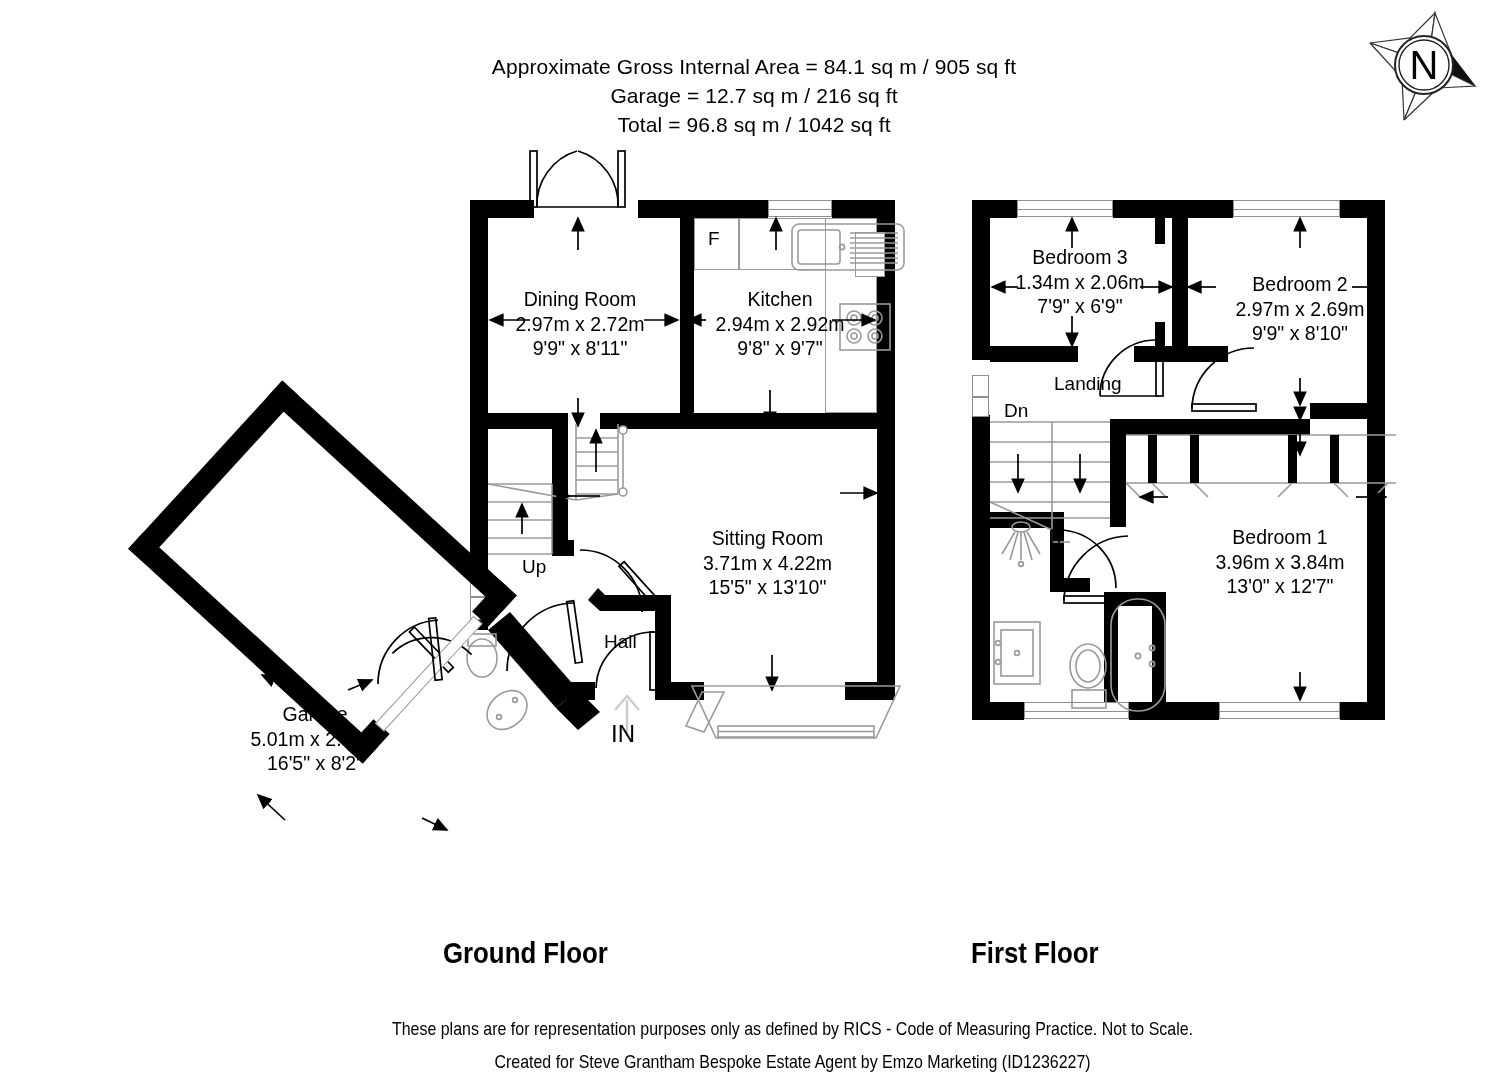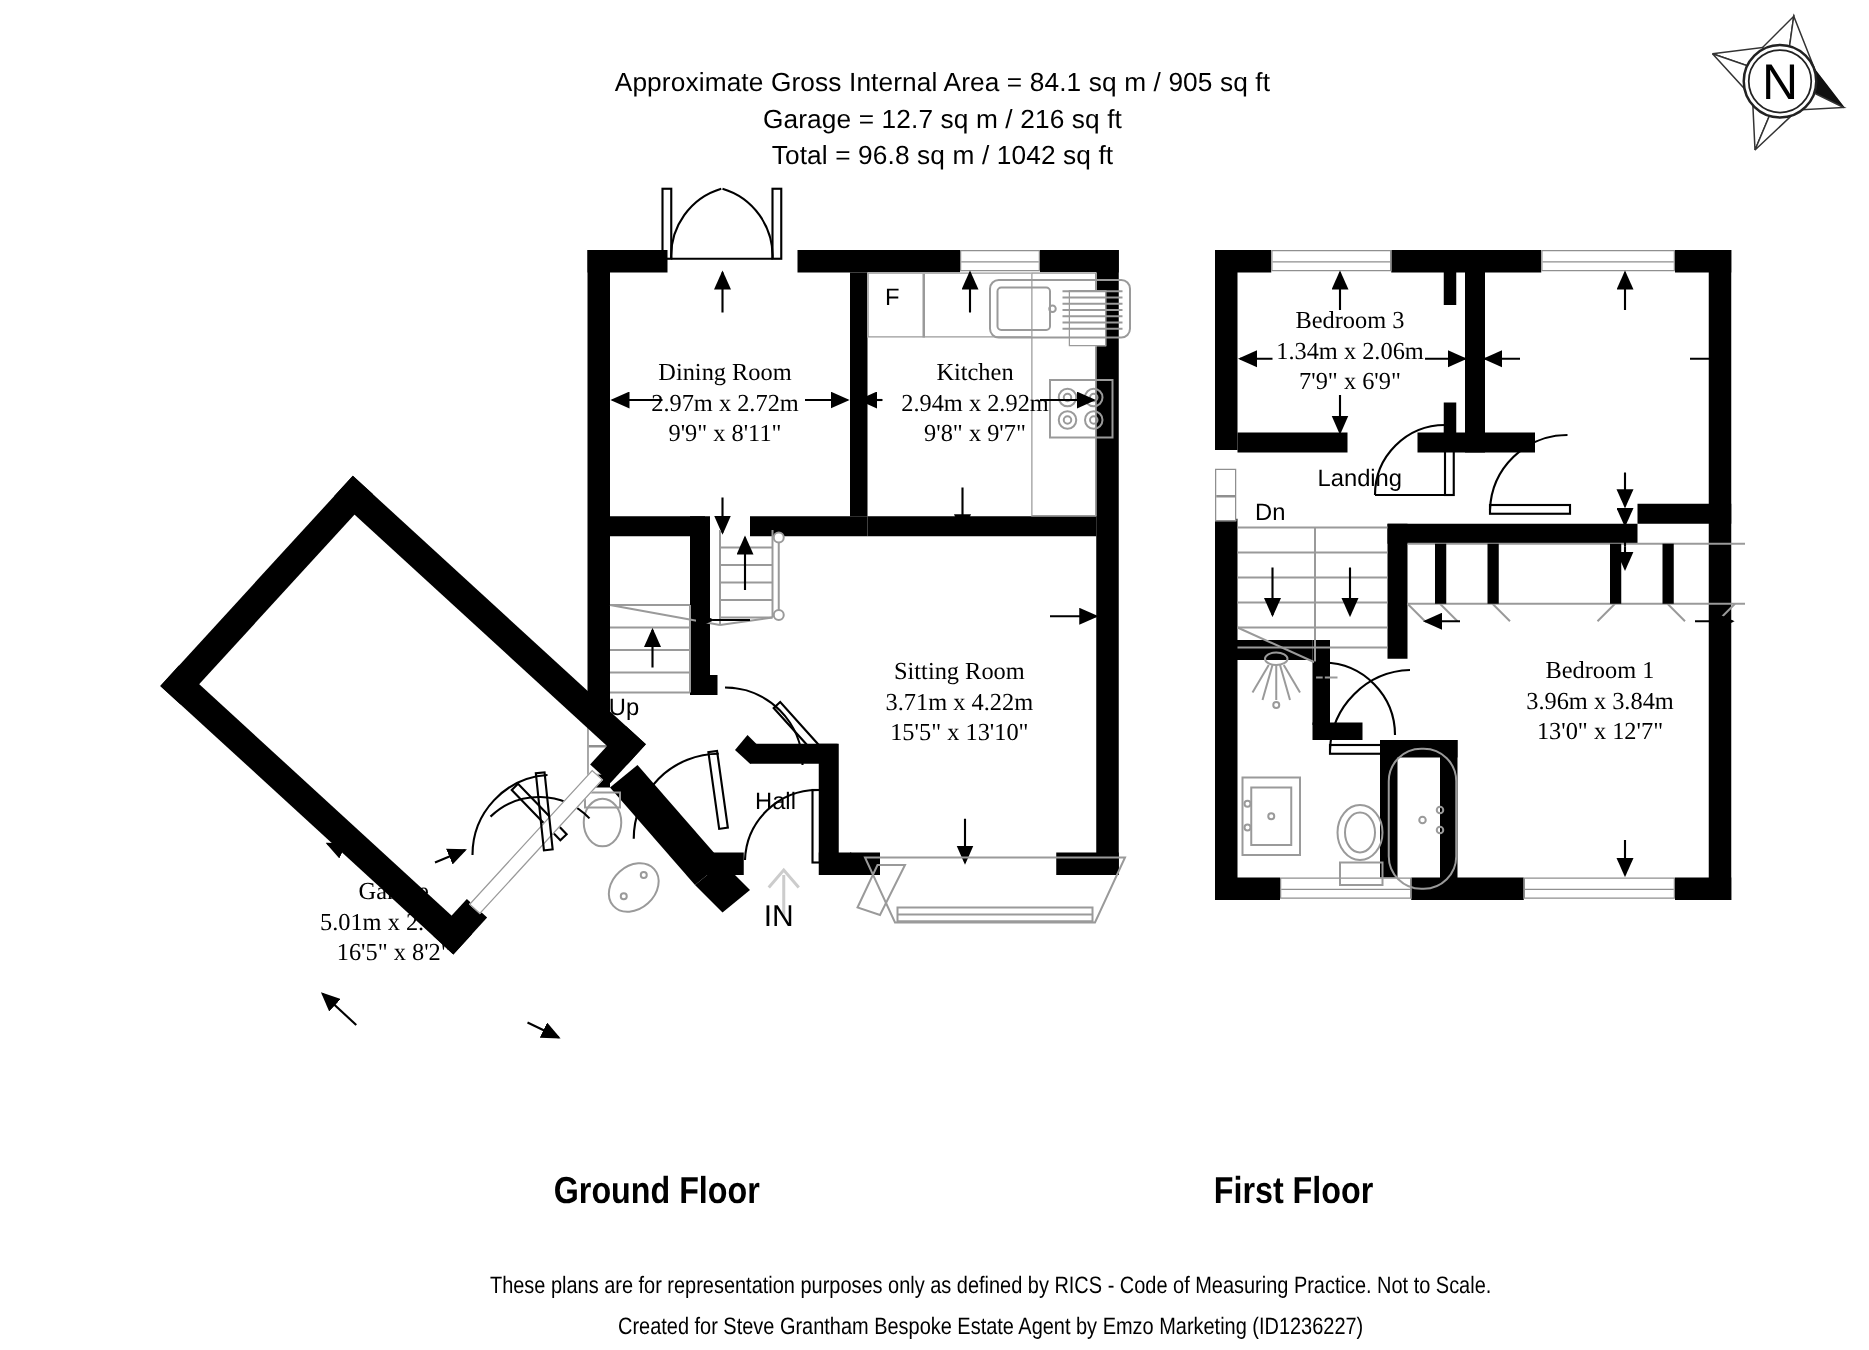--- a/index.html
+++ b/index.html
@@ -33,21 +33,21 @@
   #footer{
     left:0;top:1012px;width:1495px;text-align:center;
     font-size:19px;line-height:33px;padding-left:45px;
   }
   #footer div{white-space:nowrap;transform:scaleX(.84);}
 
   
   .wall{background:#000000;position:absolute;}
   .room-label{
     position:absolute;text-align:center;white-space:nowrap;
-    font-size:19.5px;line-height:24.5px;font-family:Liberation Serif, serif;
+    font-size:19.5px;line-height:24.5px;
   }
   .small-label{position:absolute;font-size:19px;white-space:nowrap;}
   .fix{position:absolute;border:1.6px solid #9a9a9a;background:#ffffff;box-sizing:border-box;}
   .thinline{position:absolute;background:#9a9a9a;}
   .win{position:absolute;border:1.5px solid #8f8f8f;background:#fff;box-sizing:border-box;}
   .win:after{content:"";position:absolute;left:0;right:0;top:50%;height:1.5px;background:#8f8f8f;}
   svg{position:absolute;overflow:visible;}
   .dl{stroke:#000;stroke-width:1.7;fill:none;}
   .gl{stroke:#9a9a9a;stroke-width:1.6;fill:none;}
   .glf{stroke:#9a9a9a;stroke-width:1.6;fill:#fff;}
@@ -217,21 +217,21 @@
     <line x1="64" y1="60" x2="64" y2="130" class="gl"></line>
 
     <line x1="135" y1="6" x2="135" y2="68" class="gl"></line>
     <circle cx="135" cy="6" r="4" class="glf"></circle>
     <circle cx="135" cy="68" r="4" class="glf"></circle>
 
     <line x1="108" y1="48" x2="108" y2="6" class="dl" marker-end="url(#ah)"></line>
     <line x1="34" y1="110" x2="34" y2="80" class="dl" marker-end="url(#ah)"></line>
     <line x1="112" y1="72" x2="82" y2="72" class="dl" marker-end="url(#ah2)"></line>
   </svg>
-  <span class="small-label" style="left:487px;top:556px;">Up</span>
+  <span class="small-label" style="left:522px;top:556px;">Up</span>
 
   <svg width="110" height="90" viewBox="0 0 110 90" style="left:576px;top:538px;">
     <path d="M4 12 A62 62 0 0 1 66 74" class="dl"></path>
     <rect x="62" y="18" width="7" height="58" class="dl" fill="#fff" transform="rotate(-42 66 48)"></rect>
   </svg>
 
   <svg width="110" height="100" viewBox="0 0 110 100" style="left:505px;top:585px;">
     <path d="M2 86 A68 68 0 0 1 70 18" class="dl"></path>
     <rect x="66" y="16" width="7" height="62" class="dl" fill="#fff" transform="rotate(-8 69 47)"></rect>
   </svg>
@@ -446,20 +446,25 @@
     <line x1="1300" y1="437" x2="1300" y2="420" class="dl" marker-end="url(#ah2)"></line>
     <line x1="1300" y1="437" x2="1300" y2="455" class="dl" marker-end="url(#ah)"></line>
     <line x1="1300" y1="672" x2="1300" y2="700" class="dl" marker-end="url(#ah)"></line>
   </svg>
 
   <div class="room-label" style="left:1000px;top:245px;width:160px;">
     <div>Bedroom 3</div>
     <div>1.34m x 2.06m</div>
     <div>7'9" x 6'9"</div>
   </div>
+  <div class="room-label" style="left:1210px;top:272px;width:180px;">
+    <div>Bedroom 2</div>
+    <div>2.97m x 2.69m</div>
+    <div>9'9" x 8'10"</div>
+  </div>
   <div class="room-label" style="left:1190px;top:525px;width:180px;">
     <div>Bedroom 1</div>
     <div>3.96m x 3.84m</div>
     <div>13'0" x 12'7"</div>
   </div>
   <span class="small-label" style="left:1054px;top:373px;">Landing</span>
 </div>
 
 <div class="floor-title abs" id="first-title">First Floor</div>
 

